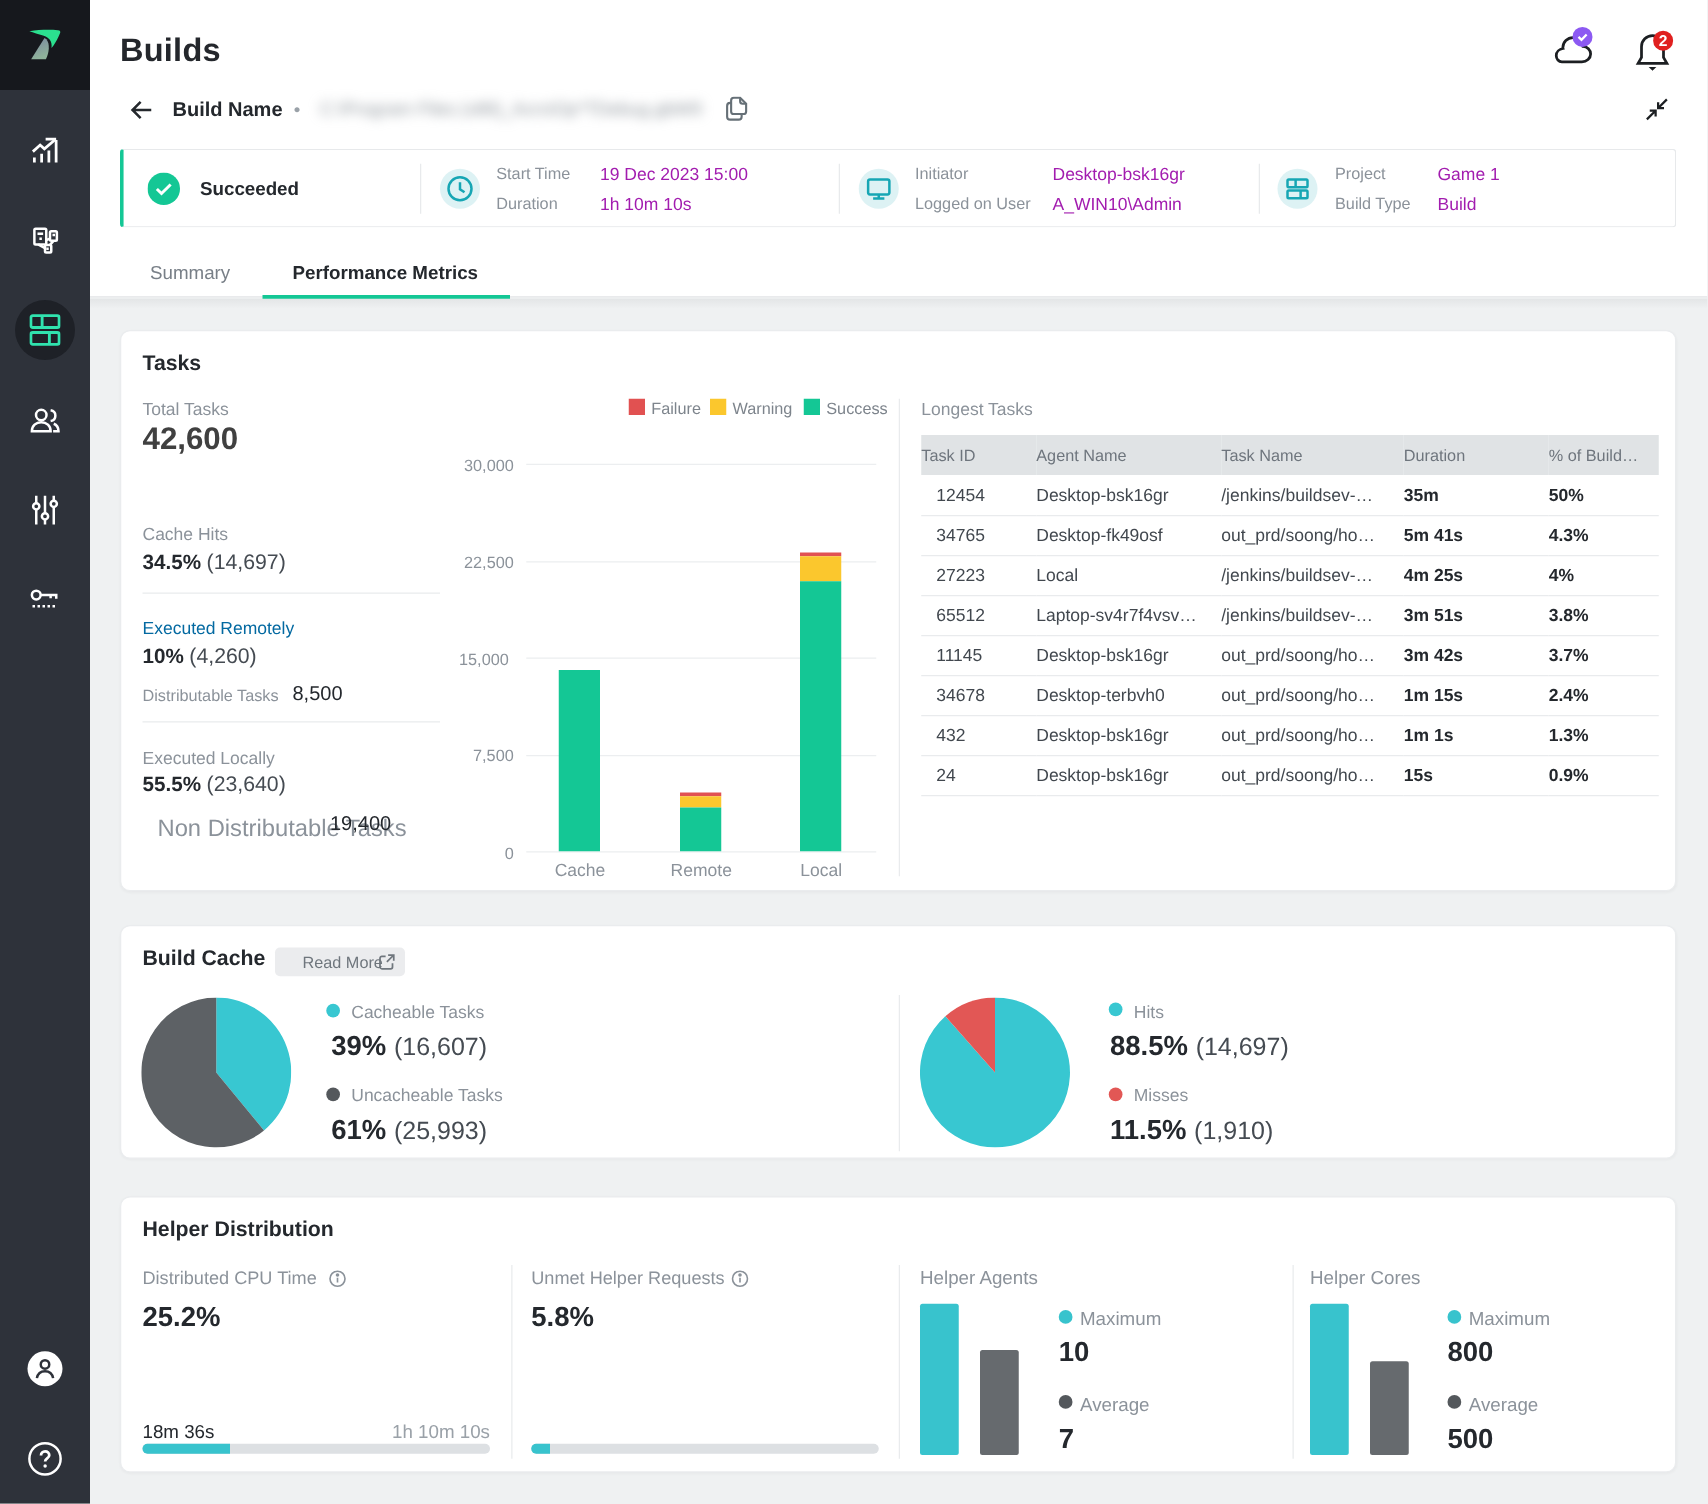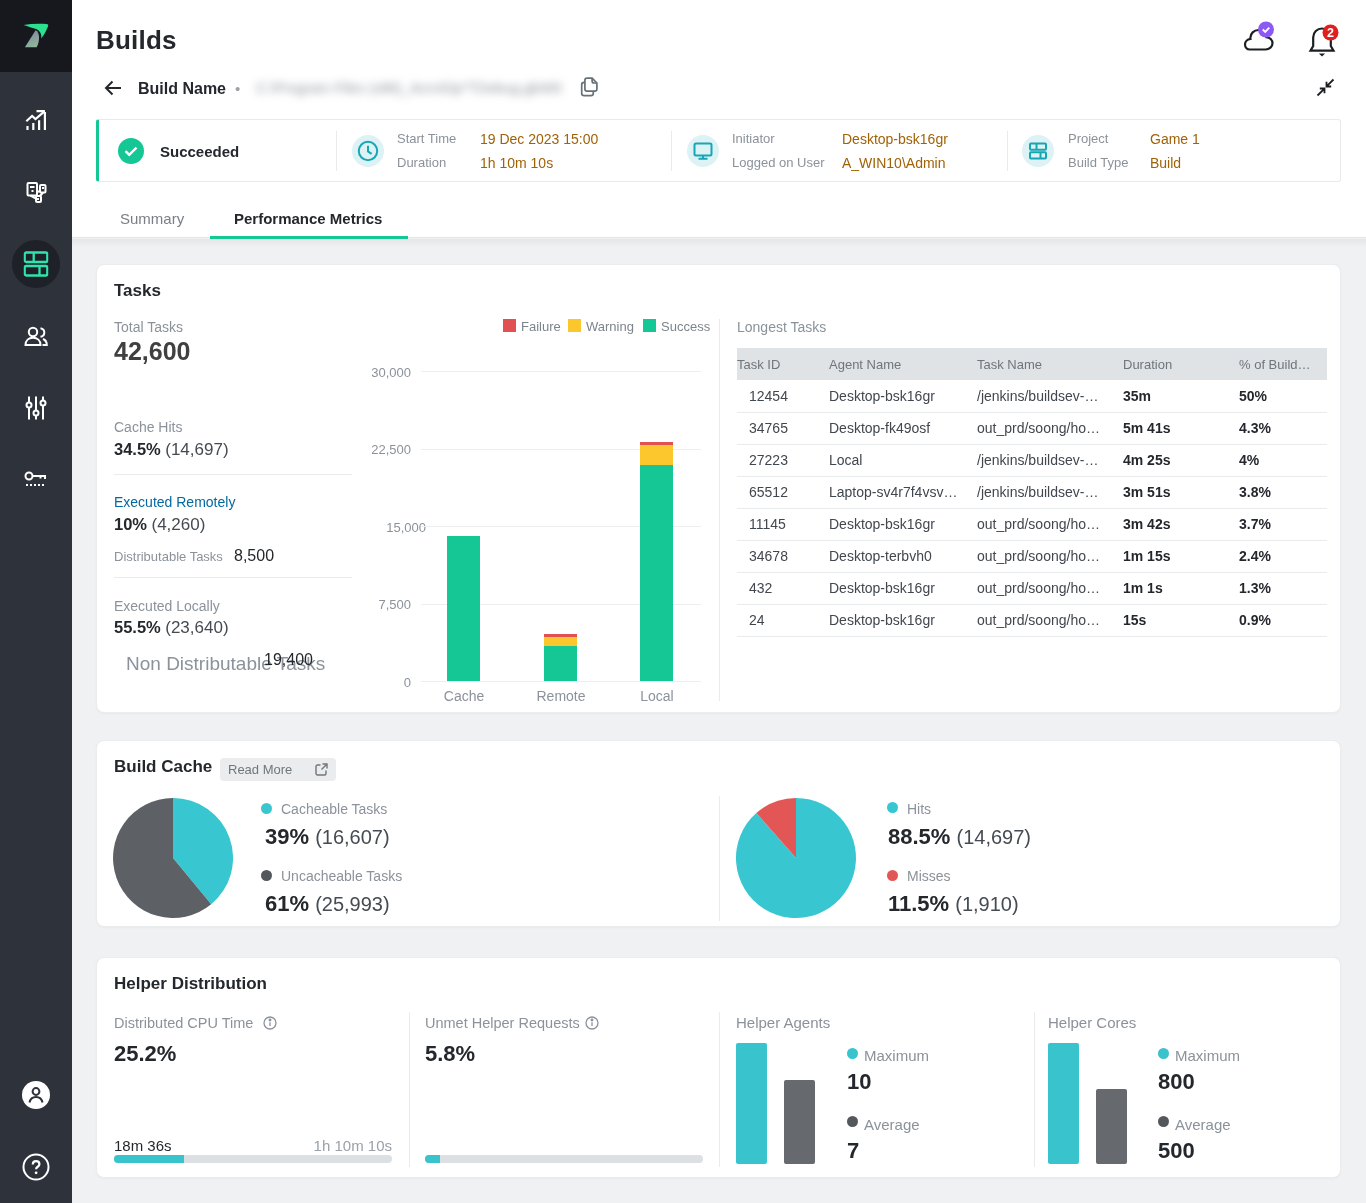--- a/index.html
+++ b/index.html
@@ -11,21 +11,21 @@
 #logobox { position:absolute; left:0; top:0; width:72px; height:72px; background:#16181d; }
 .sideicon { position:absolute; left:50%; transform:translate(-50%,-50%); }
 #activecirc { position:absolute; left:12px; top:240px; width:48px; height:48px; border-radius:50%; background:#1e2127; }
 
 #whitehead { position:absolute; left:72px; top:0; width:1294px; height:238px; background:#ffffff; border-bottom:1px solid #e2e4e6; }
 #title { position:absolute; left:96px; top:25px; font-size:26px; font-weight:bold; color:#24272c; letter-spacing:0.2px; }
 
 #statusbar { position:absolute; left:96px; top:119px; width:1245px; height:63px; background:#fff; border:1px solid #e7e9eb; border-left:3px solid #14c795; border-radius:3px; }
 .sb-div { position:absolute; top:131px; height:40px; width:1px; background:#e8eaec; }
 .sb-lab { position:absolute; font-size:13px; color:#8b929a; }
-.sb-val { position:absolute; font-size:14px; color:#a16207; }
+.sb-val { position:absolute; font-size:14px; color:#a21caf; }
 .iconcirc { position:absolute; width:32px; height:32px; border-radius:50%; background:#ddf2f4; }
 
 .tab { position:absolute; top:210px; font-size:15px; color:#787f87; }
 .tab.active { color:#24282d; font-weight:bold; }
 #tabline { position:absolute; left:210px; top:236px; width:198px; height:3px; background:#14c795; }
 
 .card { position:absolute; left:96px; width:1245px; background:#fff; border:1px solid #eaecee; border-radius:8px; box-shadow:0 1px 2px rgba(40,45,50,0.04); }
 .cardtitle { position:absolute; left:17px; top:16px; font-size:17px; font-weight:bold; color:#24282d; }
 .glab { font-size:15px; color:#8b929a; }
 .statline { white-space:nowrap; }
@@ -234,21 +234,21 @@
 
   <div class="legsq" style="left:406px; top:54px; background:#e15151;"></div>
   <div class="legtx" style="left:424px; top:54px;">Failure</div>
   <div class="legsq" style="left:471px; top:54px; background:#fbc72d;"></div>
   <div class="legtx" style="left:489px; top:54px;">Warning</div>
   <div class="legsq" style="left:546px; top:54px; background:#14c795;"></div>
   <div class="legtx" style="left:564px; top:54px;">Success</div>
 
   <div class="ylab" style="left:266px; top:100px;">30,000</div>
   <div class="ylab" style="left:266px; top:177px;">22,500</div>
-  <div class="ylab" style="left:281px; top:255px;">15,000</div>
+  <div class="ylab" style="left:262px; top:255px;">15,000</div>
   <div class="ylab" style="left:266px; top:332px;">7,500</div>
   <div class="ylab" style="left:266px; top:410px;">0</div>
   <div class="gridline" style="left:324px; top:106px; width:280px;"></div>
   <div class="gridline" style="left:324px; top:184px; width:280px;"></div>
   <div class="gridline" style="left:324px; top:261px; width:280px;"></div>
   <div class="gridline" style="left:324px; top:339px; width:280px;"></div>
   <div class="gridline" style="left:324px; top:416px; width:280px;"></div>
 
   <div class="bar" style="left:350px; top:271px; height:145px; background:#14c795;"></div>
   <div class="bar" style="left:447px; top:369px; height:2.5px; background:#e15151;"></div>
@@ -337,21 +337,21 @@
             <td class="b">15s</td>
             <td class="b">0.9%</td>
           </tr>
     </tbody>
       </table>
   </div>
 </div>
 
 <div class="card" style="top:740px; height:187px;">
   <div class="cardtitle">Build Cache</div>
-  <div class="abs" style="left:123px; top:17px; width:116px; height:23px; background:#ebecee; border-radius:4px; font-size:13px; color:#6f767d; line-height:23px; text-align:left; padding-left:8px;">Read More
+  <div class="abs" style="left:123px; top:17px; width:104px; height:23px; background:#ebecee; border-radius:4px; font-size:13px; color:#6f767d; line-height:23px; text-align:left; padding-left:22px;">Read More
     <svg style="position:absolute; right:8px; top:5px;" width="13" height="13" viewBox="0 0 13 13" fill="none" stroke="#6f767d" stroke-width="1.4">
       <path d="M11,7.5 L11,10.5 C11,11.3 10.3,12 9.5,12 L2.5,12 C1.7,12 1,11.3 1,10.5 L1,3.5 C1,2.7 1.7,2 2.5,2 L5.5,2"></path>
       <path d="M7.5,1 L12,1 L12,5.5 M12,1 L6.5,6.5"></path>
     </svg>
   </div>
 
   <svg class="abs" style="left:16px; top:57px;" width="120" height="120" viewBox="-60 -60 120 120">
     <path d="M0,0 L0,-60 A60,60 0 0 1 38.2,46.3 Z" fill="#38c7d1"></path>
     <path d="M0,0 L38.2,46.3 A60,60 0 1 1 0,-60 Z" fill="#5d6165"></path>
   </svg>

